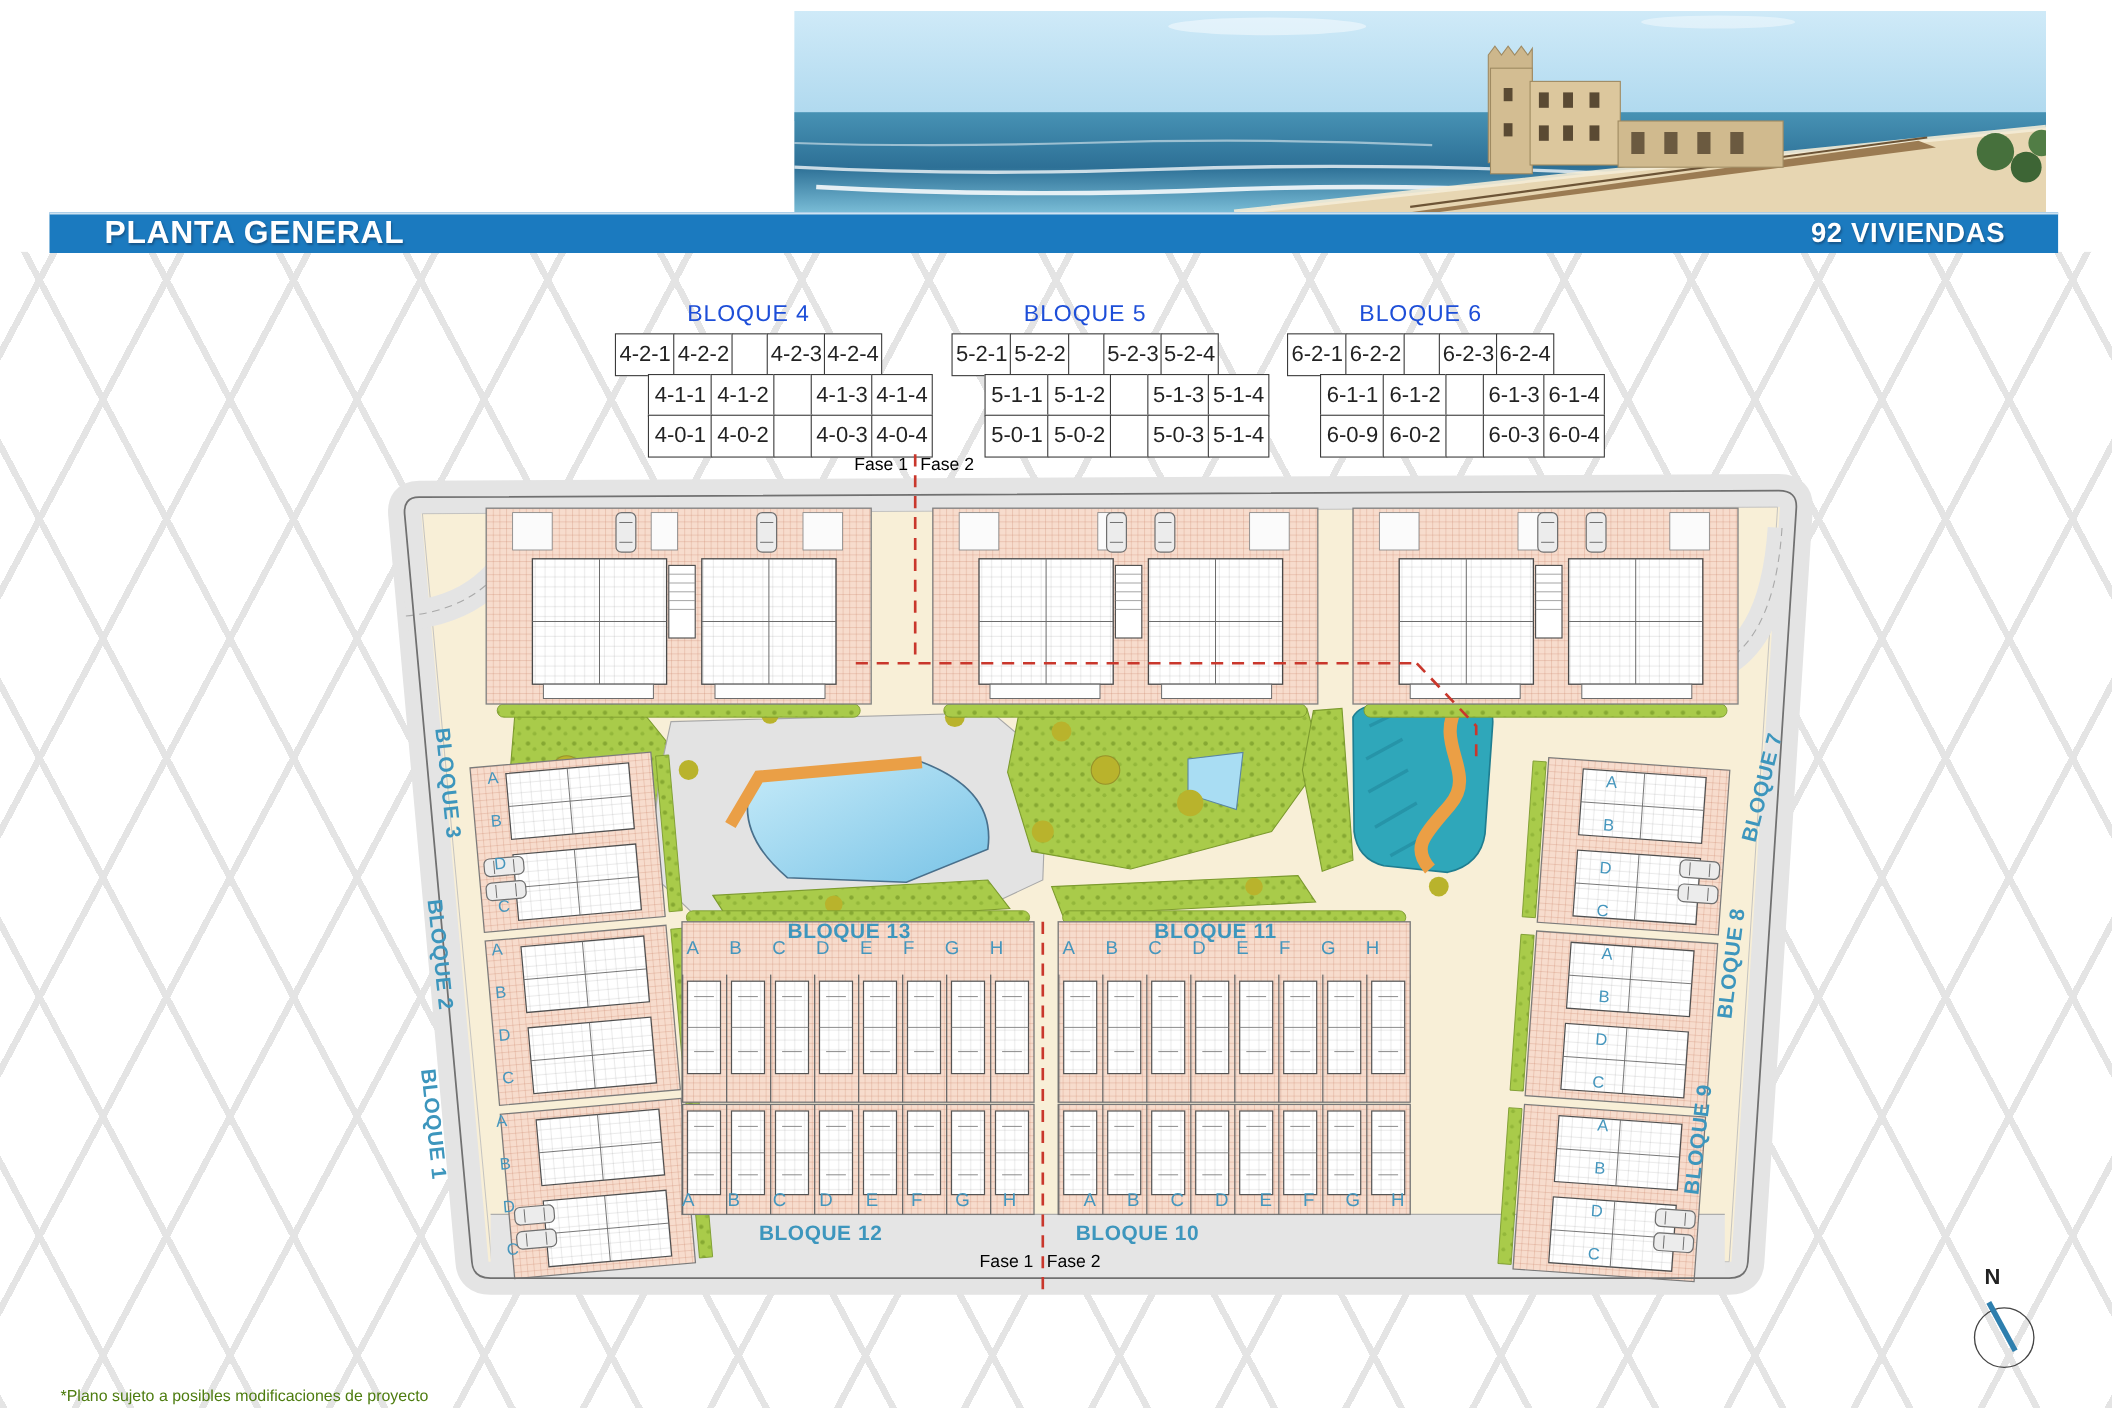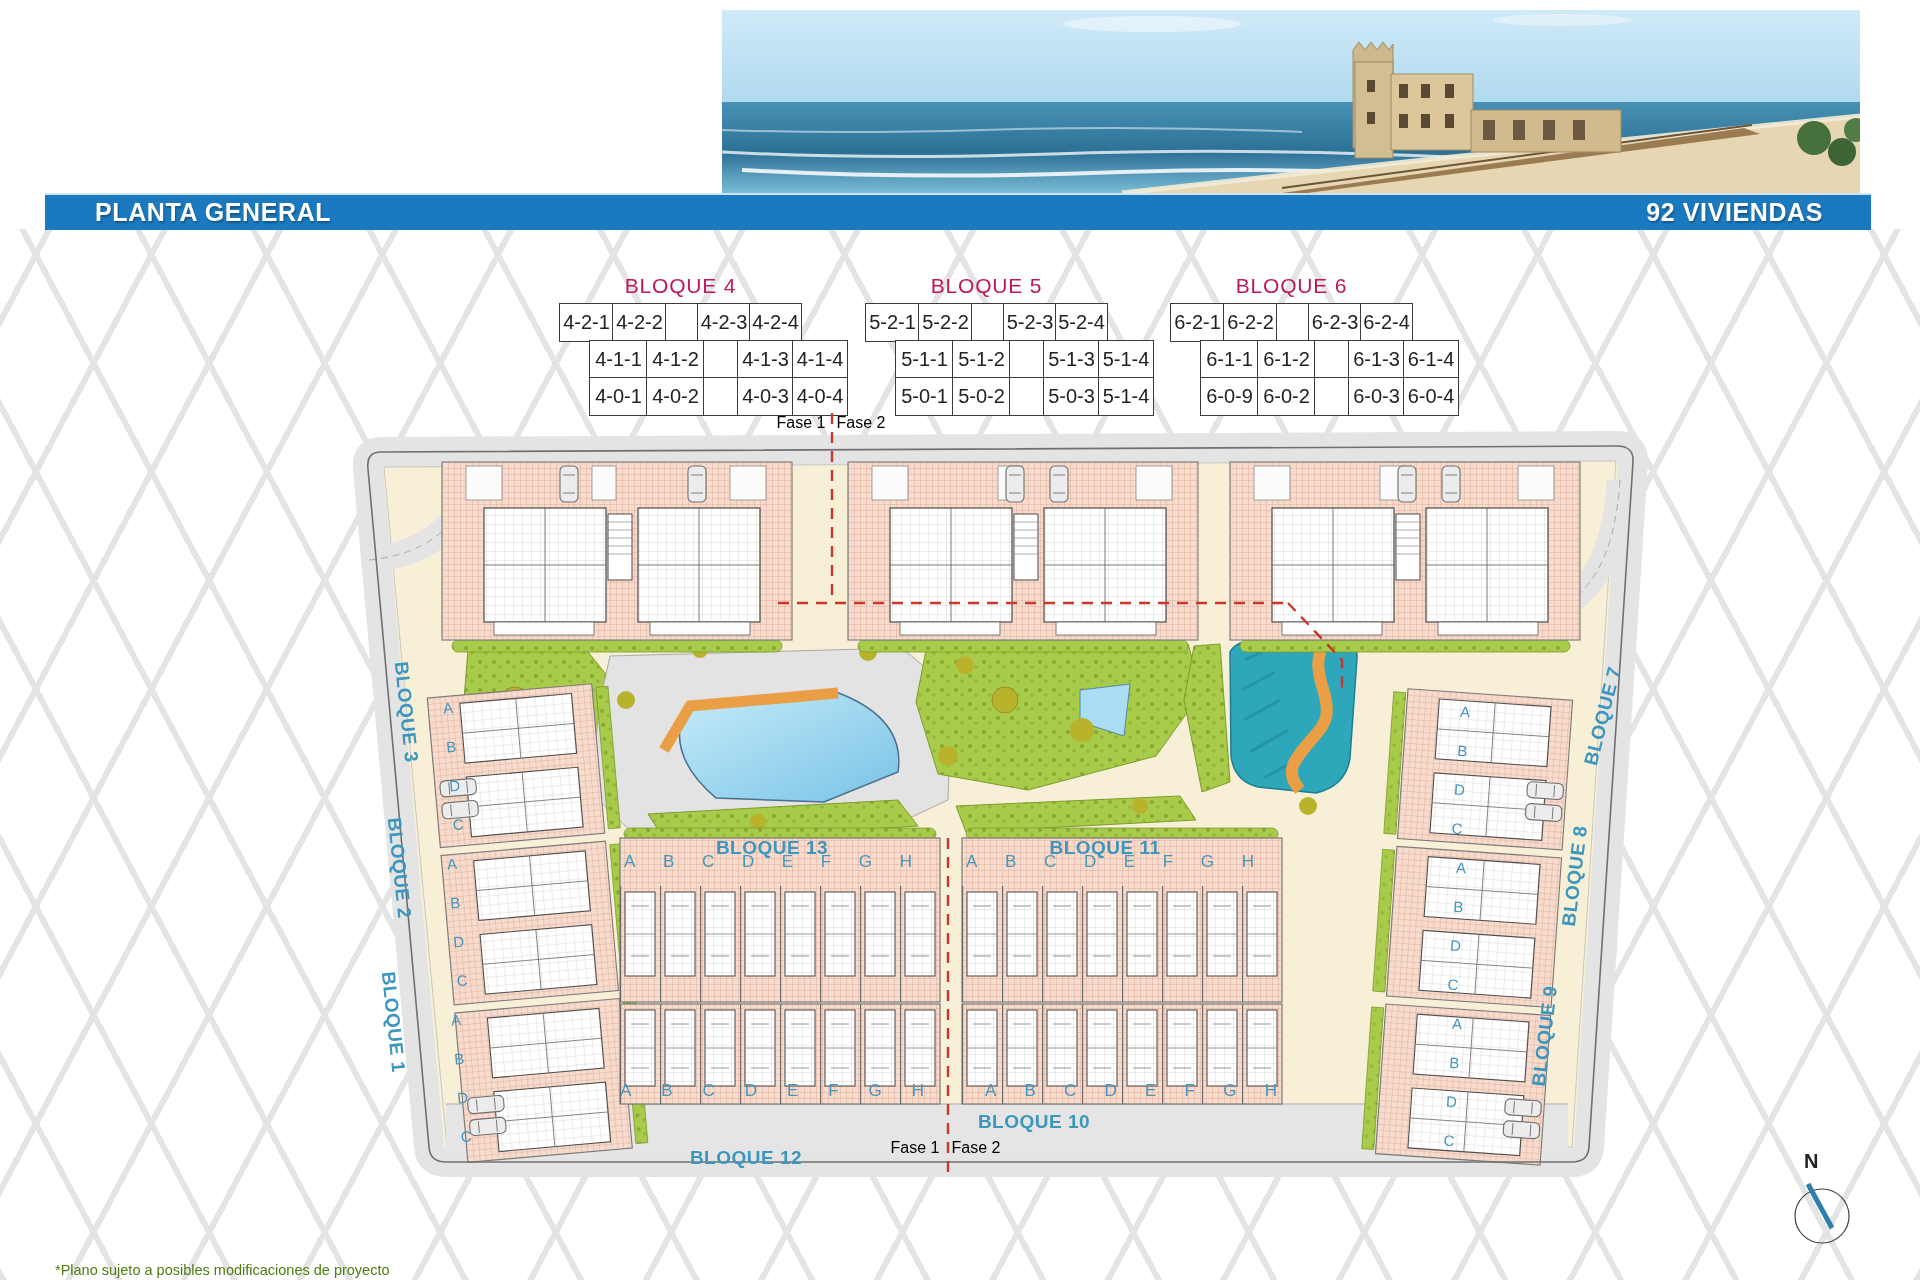--- a/index.html
+++ b/index.html
@@ -9,28 +9,28 @@
   #lattice{position:absolute;left:0;top:229px;width:1920px;height:1051px;
     background-image:
       repeating-linear-gradient(62deg,#e4e4e4 0 6px,transparent 6px 102px),
       repeating-linear-gradient(-62deg,#e4e4e4 0 6px,transparent 6px 102px);
   }
 
   
   #photo{position:absolute;left:722px;top:10px;width:1138px;height:183px;}
   #banner{position:absolute;left:45px;top:193px;width:1826px;height:35px;
     background:#1b7abf;border-top:2px solid #cfe3f2;display:flex;align-items:center;}
-  #banner .t{color:#fff;font-weight:bold;font-size:25px;letter-spacing:.6px;
+  #banner .t{color:#fff;font-weight:bold;font-size:29px;letter-spacing:.6px;
     text-shadow:1px 2px 2px rgba(15,40,70,.45);padding-left:50px;}
   #banner .r{position:absolute;right:48px;color:#fff;font-weight:bold;font-size:25px;
     letter-spacing:.6px;text-shadow:1px 2px 2px rgba(15,40,70,.45);}
 
   
   .utable{position:absolute;top:274px;width:257px;}
-  .utable .title{text-align:center;color:#be185d;font-size:21px;letter-spacing:.8px;margin-bottom:6px;}
+  .utable .title{text-align:center;color:#1d4ed8;font-size:21px;letter-spacing:.8px;margin-bottom:6px;}
   .trow{display:grid;height:37px;text-align:right;}
   .trow.full{grid-template-columns:57px 57px 34px 55px 54px;margin-left:38px;}
   .trow.inset{grid-template-columns:53px 53px 32px 52px 51px;width:241px;margin:0 auto;}
   .trow span{border:1.6px solid #3b3b3b;margin:-0.8px;background:#fff;display:flex;
     align-items:center;justify-content:center;font-size:20px;color:#222;}
 
   
   .lbl{position:absolute;color:#3d96bd;font-size:19px;font-weight:600;letter-spacing:.5px;
     white-space:nowrap;transform:translate(-50%,-50%);}
   .vlabel{transform:translate(-50%,-50%) rotate(var(--r));}
@@ -381,21 +381,21 @@
   </g>
 </svg>
 
 <div class="fase" style="left:801px;top:423px;">Fase 1</div>
 <div class="fase" style="left:861px;top:423px;">Fase 2</div>
 <div class="fase" style="left:915px;top:1148px;">Fase 1</div>
 <div class="fase" style="left:976px;top:1148px;">Fase 2</div>
 
 <div class="lbl" style="left:772px;top:848px;">BLOQUE 13</div>
 <div class="lbl" style="left:1105px;top:848px;">BLOQUE 11</div>
-<div class="lbl" style="left:746px;top:1122px;margin-top:36px;">BLOQUE 12</div>
+<div class="lbl" style="left:746px;top:1122px;">BLOQUE 12</div>
 <div class="lbl" style="left:1034px;top:1122px;">BLOQUE 10</div>
 
 <div class="lbl vlabel" style="left:406px;top:712px;--r:84deg;">BLOQUE 3</div>
 <div class="lbl vlabel" style="left:399px;top:868px;--r:84deg;">BLOQUE 2</div>
 <div class="lbl vlabel" style="left:393px;top:1022px;--r:84deg;">BLOQUE 1</div>
 <div class="lbl vlabel" style="left:1603px;top:716px;--r:-76deg;">BLOQUE 7</div>
 <div class="lbl vlabel" style="left:1575px;top:876px;--r:-83deg;">BLOQUE 8</div>
 <div class="lbl vlabel" style="left:1545px;top:1036px;--r:-83deg;">BLOQUE 9</div>
 
 <div class="letters-row" style="left:624px;top:852px;width:288px;">

